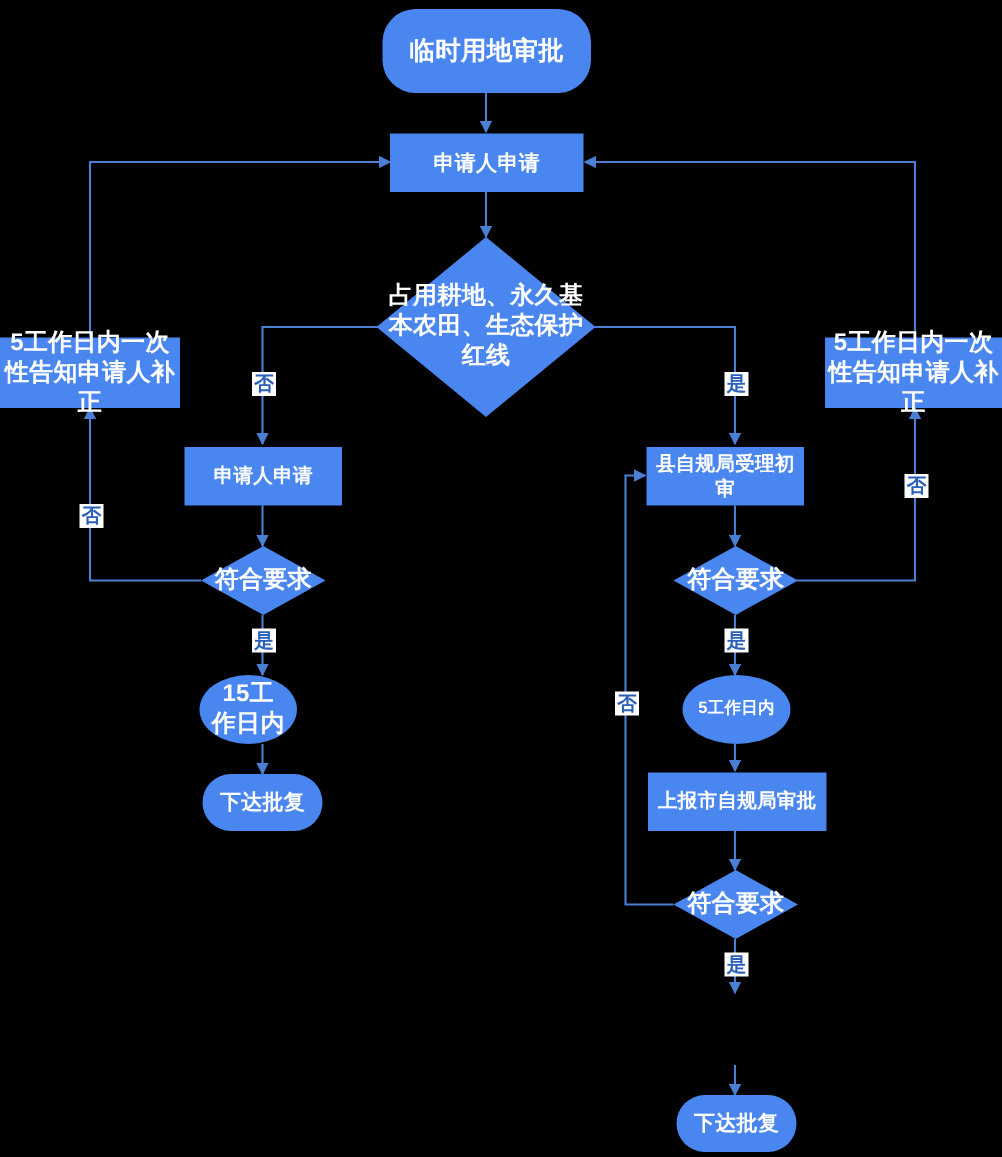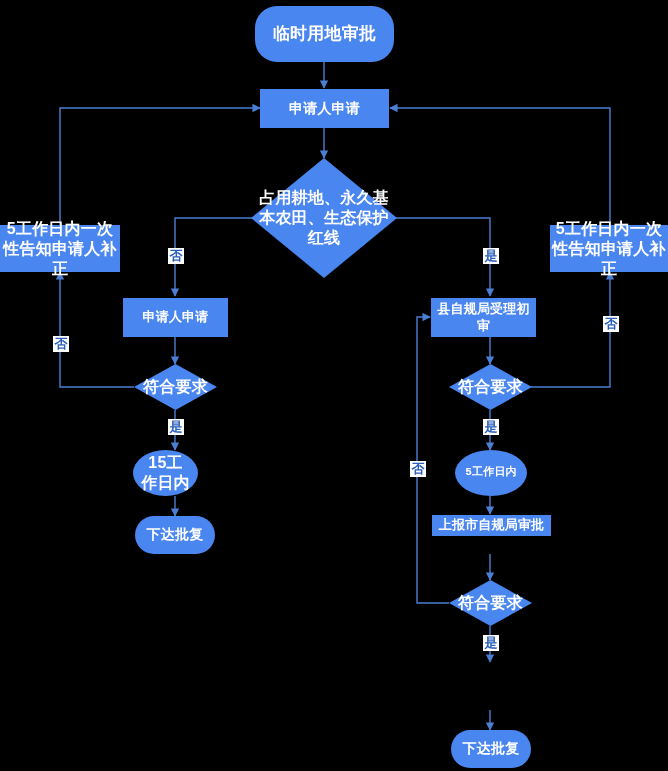--- a/index.html
+++ b/index.html
@@ -170,29 +170,29 @@
 
   <div class="node diamond t12" style="left:449px; top:364px; width:83px; height:46px;">
     <span class="dshape"></span>
     <span class="dlabel">符合要求</span>
   </div>
 
   <div class="node ellipse t12" style="left:133px; top:450px; width:65px; height:46px; padding:0 8px;">
     <span>15工作日内</span>
   </div>
 
-  <div class="node ellipse t11" style="left:455px; top:450px; width:72px; height:46px; padding:0 4px;font-family:Liberation Mono, monospace;">
+  <div class="node ellipse t11" style="left:455px; top:450px; width:72px; height:46px; padding:0 4px;">
     <span>5工作日内</span>
   </div>
 
   <div class="node stadium t15" style="left:135px; top:516px; width:80px; height:38px;">
     <span>下达批复</span>
   </div>
 
-  <div class="node rect t13" style="left:432px; top:515px; width:119px; height:21px;">
+  <div class="node rect t13" style="left:432px; top:515px; width:119px; height:39px;">
     <span>上报市自规局审批</span>
   </div>
 
   <div class="node diamond t12" style="left:449px; top:580px; width:83px; height:46px;">
     <span class="dshape"></span>
     <span class="dlabel">符合要求</span>
   </div>
 
 
   <div class="node stadium t15" style="left:451px; top:730px; width:80px; height:38px;">

